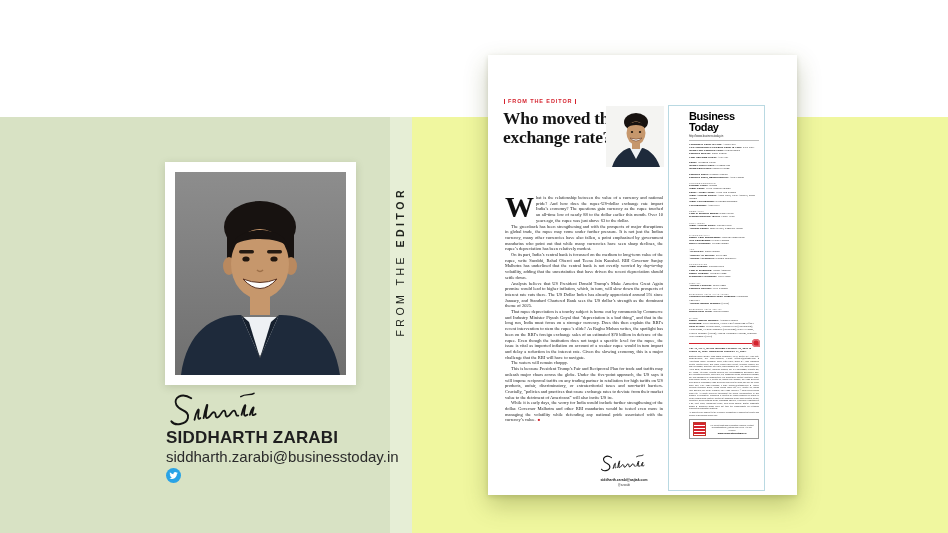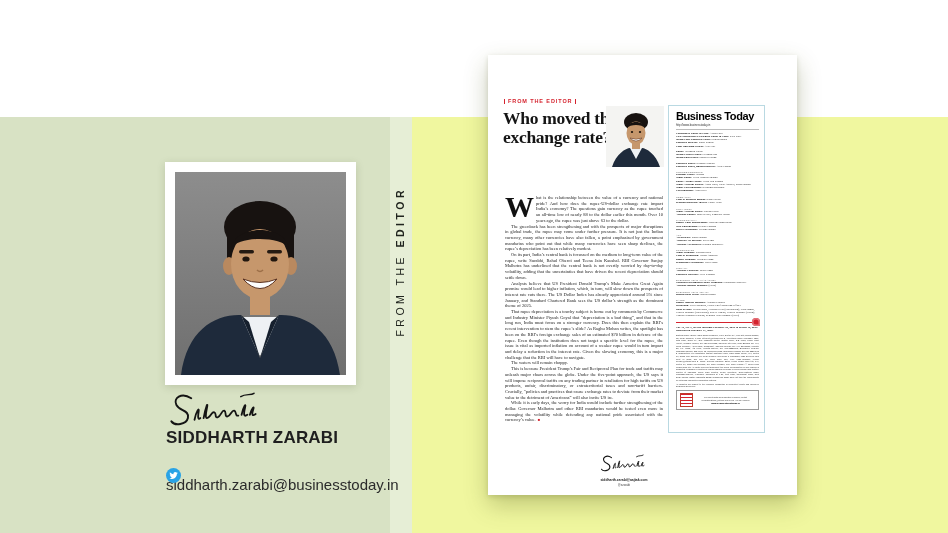--- a/index.html
+++ b/index.html
@@ -12,21 +12,21 @@
   
   .vlabel{position:absolute;left:388px;top:117px;width:24px;height:290px;display:flex;align-items:center;justify-content:center;}
   .vlabel .vtxt{writing-mode:vertical-rl;transform:rotate(180deg);font-size:10.5px;letter-spacing:3.5px;color:#20241f;white-space:nowrap;}
   .vlabel .vbold{font-weight:800;}
   
   .portrait{position:absolute;left:165px;top:162px;width:191px;height:223px;background:#fff;box-sizing:border-box;padding:10px;box-shadow:0 2px 8px rgba(60,70,40,.18);}
   .portrait svg{display:block;width:171px;height:203px;}
   
   .sigblock{position:absolute;left:166px;top:390px;width:120px;height:40px;}
   .name{position:absolute;left:166px;top:428px;font-size:17px;font-weight:800;letter-spacing:.2px;color:#1f1f1f;}
-  .email{position:absolute;left:166px;top:448px;font-size:15px;color:#2b2b2b;margin-top:28px;}
+  .email{position:absolute;left:166px;top:448px;font-size:15px;color:#2b2b2b;}
   .tw{position:absolute;left:166px;top:468px;width:15px;height:15px;border-radius:50%;background:#29a3e6;display:flex;align-items:center;justify-content:center;cursor:pointer;}
   .tw svg{width:9px;height:9px;fill:#fff;}
   
   .page{position:absolute;left:488px;top:55px;width:309px;height:440px;background:#fff;
         box-shadow:0 10px 22px rgba(80,90,30,.30),0 2px 5px rgba(80,90,30,.18);}
   .kicker{position:absolute;left:16px;top:43px;display:flex;align-items:center;gap:3px;
           color:#d5232e;font-size:5.5px;font-weight:800;letter-spacing:.9px;}
   .kbar{display:inline-block;width:1px;height:5px;background:#d5232e;}
   .headline{position:absolute;left:15px;top:54px;width:125px;font-family:"Liberation Serif",serif;
             font-weight:700;font-size:17.5px;line-height:18.5px;color:#151515;letter-spacing:-.3px;}
@@ -36,22 +36,22 @@
            font-family:"Liberation Serif",serif;font-size:4.5px;line-height:5.7px;color:#1c1c1c;text-align:justify;}
   .bodycol p{margin:0;text-indent:6px;}
   .bodycol p.first{text-indent:0;}
   .dropcap{float:left;font-size:29px;line-height:22px;font-weight:700;margin:1px 2px 0 0;color:#111;}
   .endmark{color:#d5232e;font-size:4px;margin-left:1px;}
   .pagesig{position:absolute;left:92px;top:398px;width:88px;text-align:center;}
   .pagesig svg{width:50px;height:20px;}
   .psig-mail{font-size:3.4px;font-weight:700;color:#222;margin-top:1px;}
   .psig-handle{font-size:2.9px;color:#444;margin-top:.5px;}
   
-  .mast{position:absolute;left:180px;top:50px;width:97px;height:328px;box-sizing:border-box;
-        border:1px solid #b9d9e2;background:#fff;padding:5px 5px 4px 7px;overflow:hidden;}
+  .mast{position:absolute;left:180px;top:50px;width:97px;height:386px;box-sizing:border-box;
+        border:1px solid #b9d9e2;background:#fff;padding:5px 5px 4px 20px;overflow:hidden;}
   .bt-title{font-size:11px;font-weight:800;letter-spacing:-.4px;color:#000;line-height:11px;}
   .bt-url{font-size:2.8px;color:#333;margin:1px 0 2px 0;padding-bottom:1.5px;border-bottom:.5px solid #bbb;}
   .mhead{font-size:2.3px;color:#666;letter-spacing:.3px;margin-top:1.2px;}
   .mline{font-family:"Liberation Serif",serif;font-size:2.65px;line-height:3.25px;color:#222;}
   .mline b{font-weight:700;color:#000;}
   .mgap{height:2px;}
   .redline{position:relative;border-top:1.3px solid #d5232e;margin:3px 0 2.5px 0;}
   .redbadge{position:absolute;right:-1px;top:-5px;width:8px;height:8px;background:#d5232e;
             border-radius:50% 50% 10% 50%;box-shadow:inset 0 0 0 1.5px #e4737a;}
   .vol{font-family:"Liberation Serif",serif;font-size:2.8px;font-weight:700;line-height:3.3px;color:#111;}

